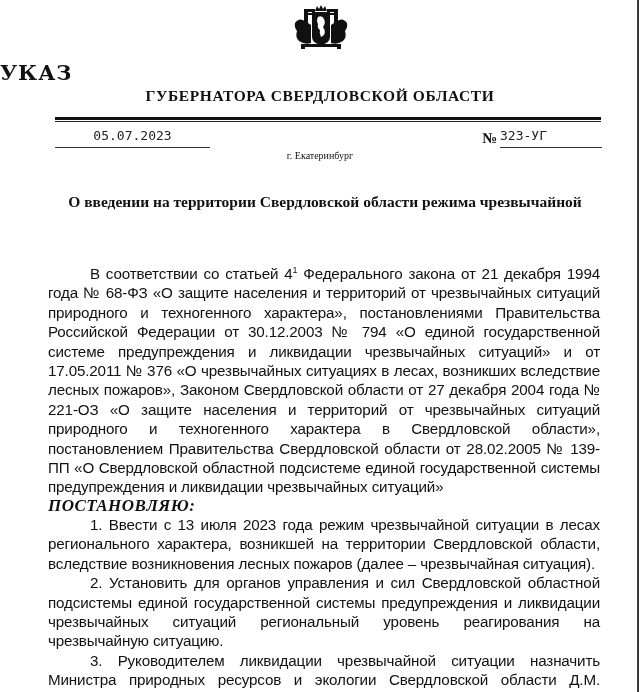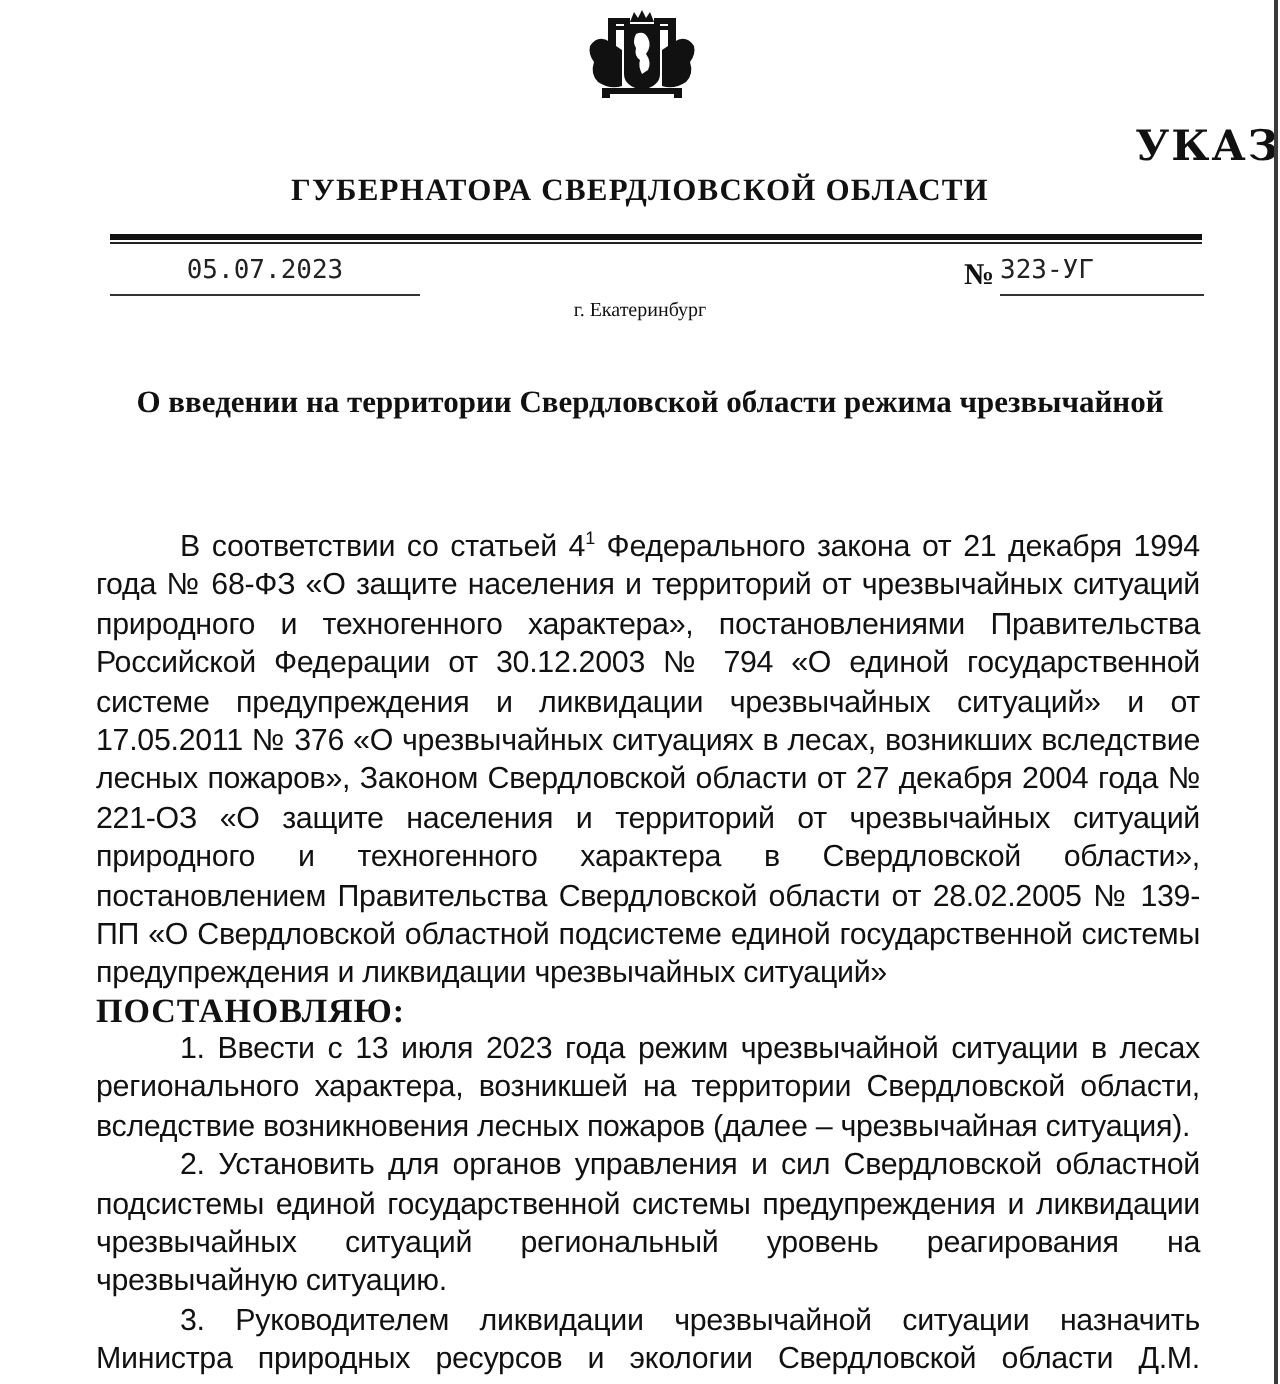--- a/index.html
+++ b/index.html
@@ -7,21 +7,21 @@
     width: 640px; height: 692px; overflow: hidden;
     background: #ffffff; position: relative;
     color: #111;
   }
   .page { position: absolute; left: 0; top: 0; width: 640px; height: 692px; }
   .right-edge { position: absolute; right: 1px; top: 0; width: 2px; height: 692px; background: #3a3a3a; }
 
   .emblem { position: absolute; left: 293px; top: 3px; width: 56px; height: 48px; }
 
   .ukaz {
-    position: absolute; left: 0; width: 640px; top: 60px; text-align: right;
+    position: absolute; left: 0; width: 640px; top: 60px; text-align: left;
     font-family: "DejaVu Serif", serif; font-weight: bold; font-size: 21px; letter-spacing: 1px;
   }
   .gov {
     position: absolute; left: 0; width: 640px; top: 87px; text-align: center;
     font-family: Liberation Serif, serif; font-weight: bold; font-size: 15.5px; letter-spacing: 0.6px;
   }
   .rule-thick { position: absolute; left: 55px; width: 546px; top: 117px; height: 3px; background: #111; }
   .rule-thin { position: absolute; left: 55px; width: 546px; top: 121px; height: 1px; background: #222; }
 
   .date {
@@ -49,21 +49,21 @@
   }
 
   .body {
     position: absolute; left: 48px; width: 552px; top: 264px;
     font-family: "Liberation Sans", sans-serif; font-size: 15.2px; line-height: 19.4px;
     text-align: justify; letter-spacing: -0.15px;
   }
   .body p { margin: 0; text-indent: 42px; }
   .body p.decree {
     text-indent: 0; font-family: "Liberation Serif", serif; font-weight: bold;
-    font-size: 17px; letter-spacing: 0.5px; line-height: 18px;
+    font-size: 17px; letter-spacing: 0.5px; line-height: 18px; font-style: italic;
   }
   sup { font-size: 9px; line-height: 0; vertical-align: 6px; }
 </style>
 </head>
 <body>
 
 <div class="page">
 
   <svg class="emblem" viewBox="0 0 56 48">
 

